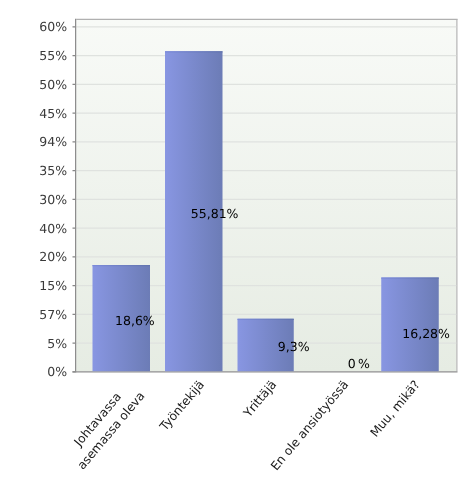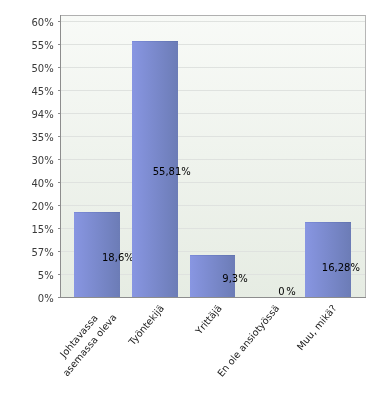--- a/index.html
+++ b/index.html
@@ -70,21 +70,21 @@
     <div class="tick" style="top:251.31px"></div>
     <div class="ylab" style="top:247.81px">57%</div>
     <div class="tick" style="top:274.30px"></div>
     <div class="ylab" style="top:270.80px">5%</div>
     <div class="tick" style="top:297.30px"></div>
     <div class="ylab" style="top:293.80px">0%</div>
   </div>
   <div class="bars">
     <div class="bar" style="left:74.20px;width:45.80px;top:211.76px;height:85.54px"></div>
     <div class="bartop" style="left:74.20px;width:45.80px;top:211.76px"></div>
-    <div class="blabel" style="left:78px;width:45.80px;top:252.03px">18,6%</div>
+    <div class="blabel" style="left:68px;width:45.80px;top:252.03px">18,6%</div>
     <div class="bar" style="left:131.85px;width:45.80px;top:40.62px;height:256.68px"></div>
     <div class="bartop" style="left:131.85px;width:45.80px;top:40.62px"></div>
     <div class="blabel" style="left:131.85px;width:45.80px;top:166.46px">55,81%</div>
     <div class="bar" style="left:189.50px;width:45.80px;top:254.53px;height:42.77px"></div>
     <div class="bartop" style="left:189.50px;width:45.80px;top:254.53px"></div>
     <div class="blabel" style="left:189.50px;width:57px;top:273.41px">9,3%</div>
     <div class="blabel" style="left:247.15px;width:45.80px;top:285.80px">0 %</div>
     <div class="bar" style="left:304.80px;width:45.80px;top:222.43px;height:74.87px"></div>
     <div class="bartop" style="left:304.80px;width:45.80px;top:222.43px"></div>
     <div class="blabel" style="left:304.80px;width:33px;top:262px">16,28%</div>

